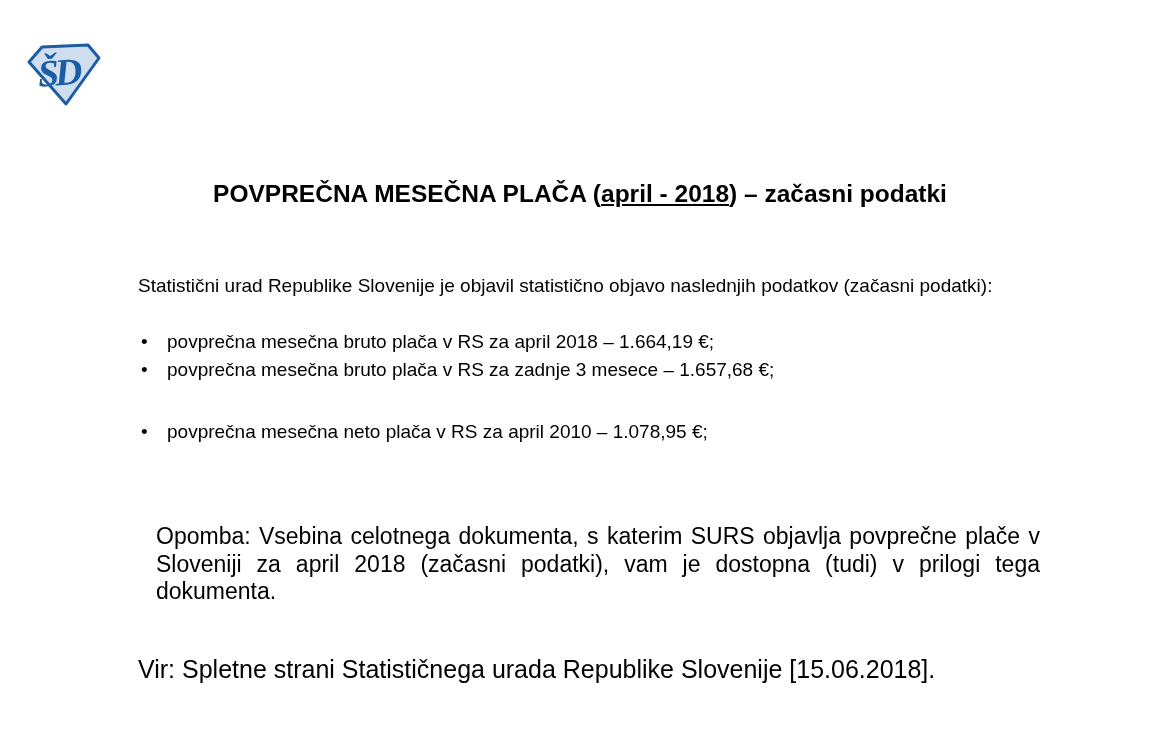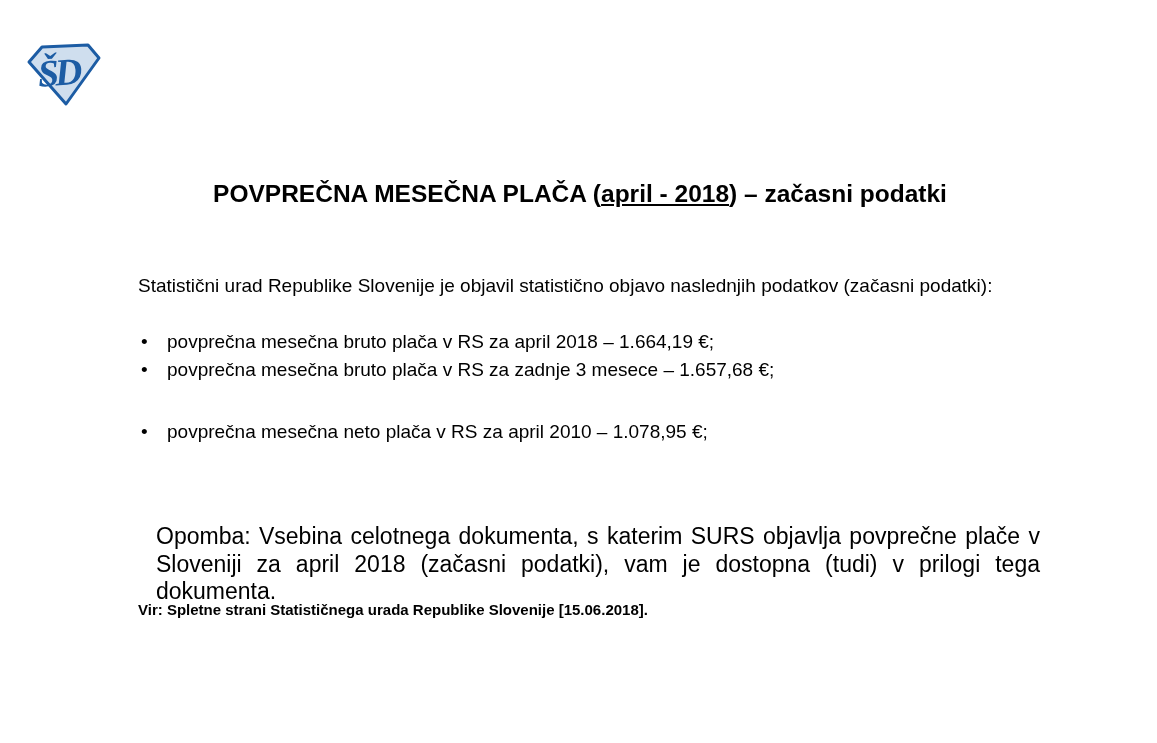--- a/index.html
+++ b/index.html
@@ -50,22 +50,22 @@
     font-size: 19px;
   }
 
   .note {
     position: absolute; left: 0; top: 523px; width: 884px;
     font-size: 23px; line-height: 27.5px; font-weight: normal;
     text-align: justify; text-justify: inter-word; margin-left: 18px;
   }
 
   .source {
-    position: absolute; left: 0; top: 596px; width: 884px;
-    font-size: 15px; line-height: 27px; font-weight: bold;
+    position: absolute; left: 0; top: 656px; width: 884px;
+    font-size: 25px; line-height: 27px; font-weight: normal;
     white-space: nowrap;
   }
 </style>
 </head>
 <body>
 
 <div class="page">
 
   <div class="logo">
     <svg width="76" height="66" viewBox="0 0 76 66">

